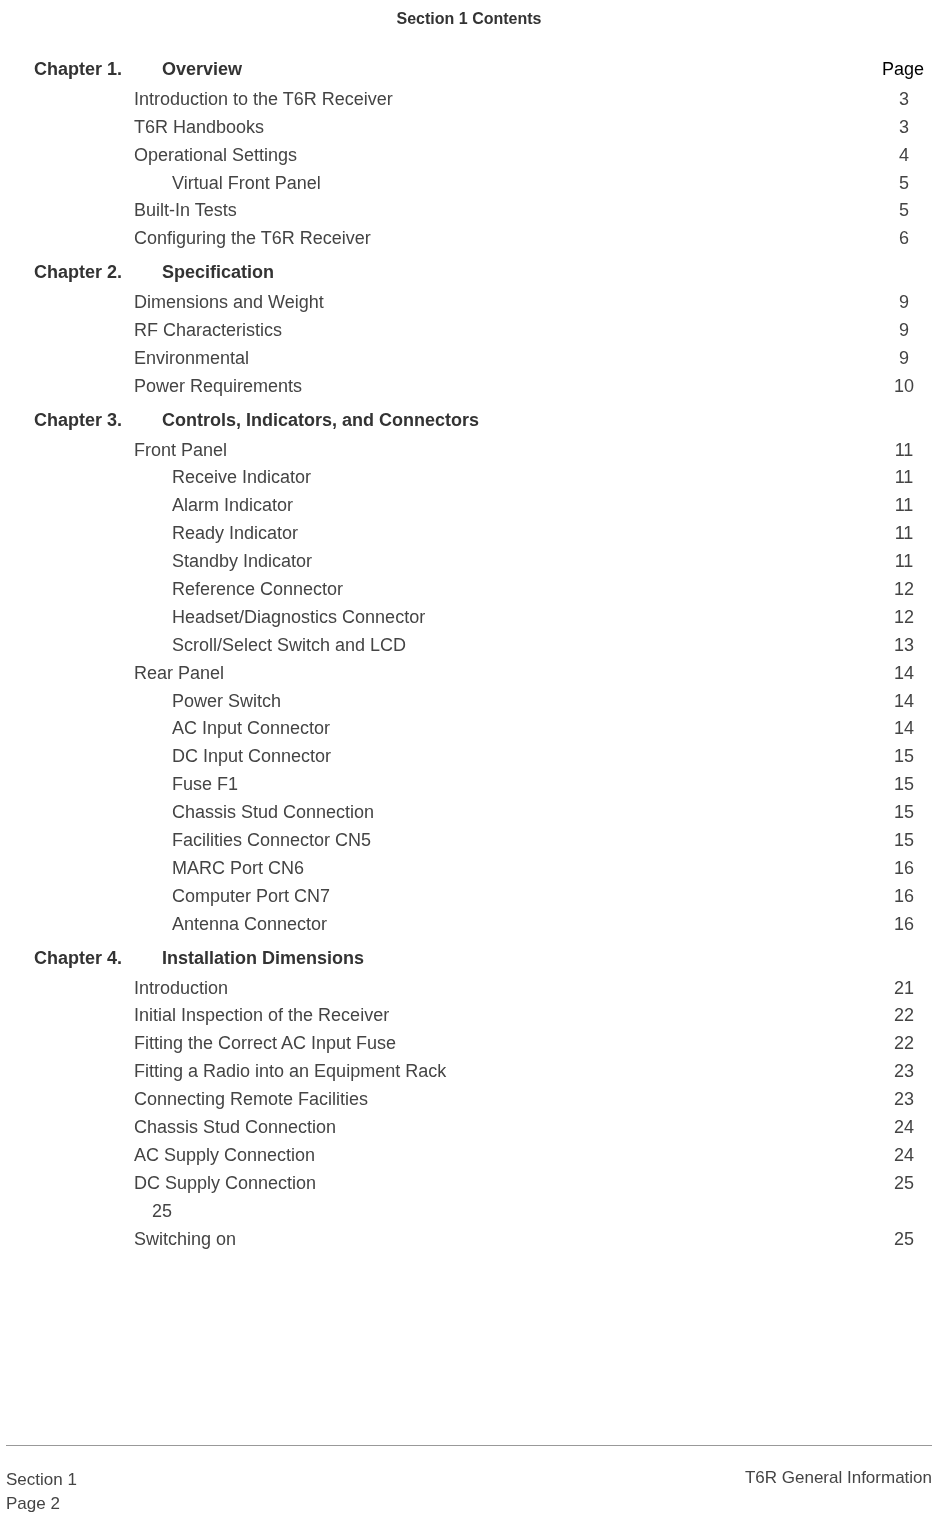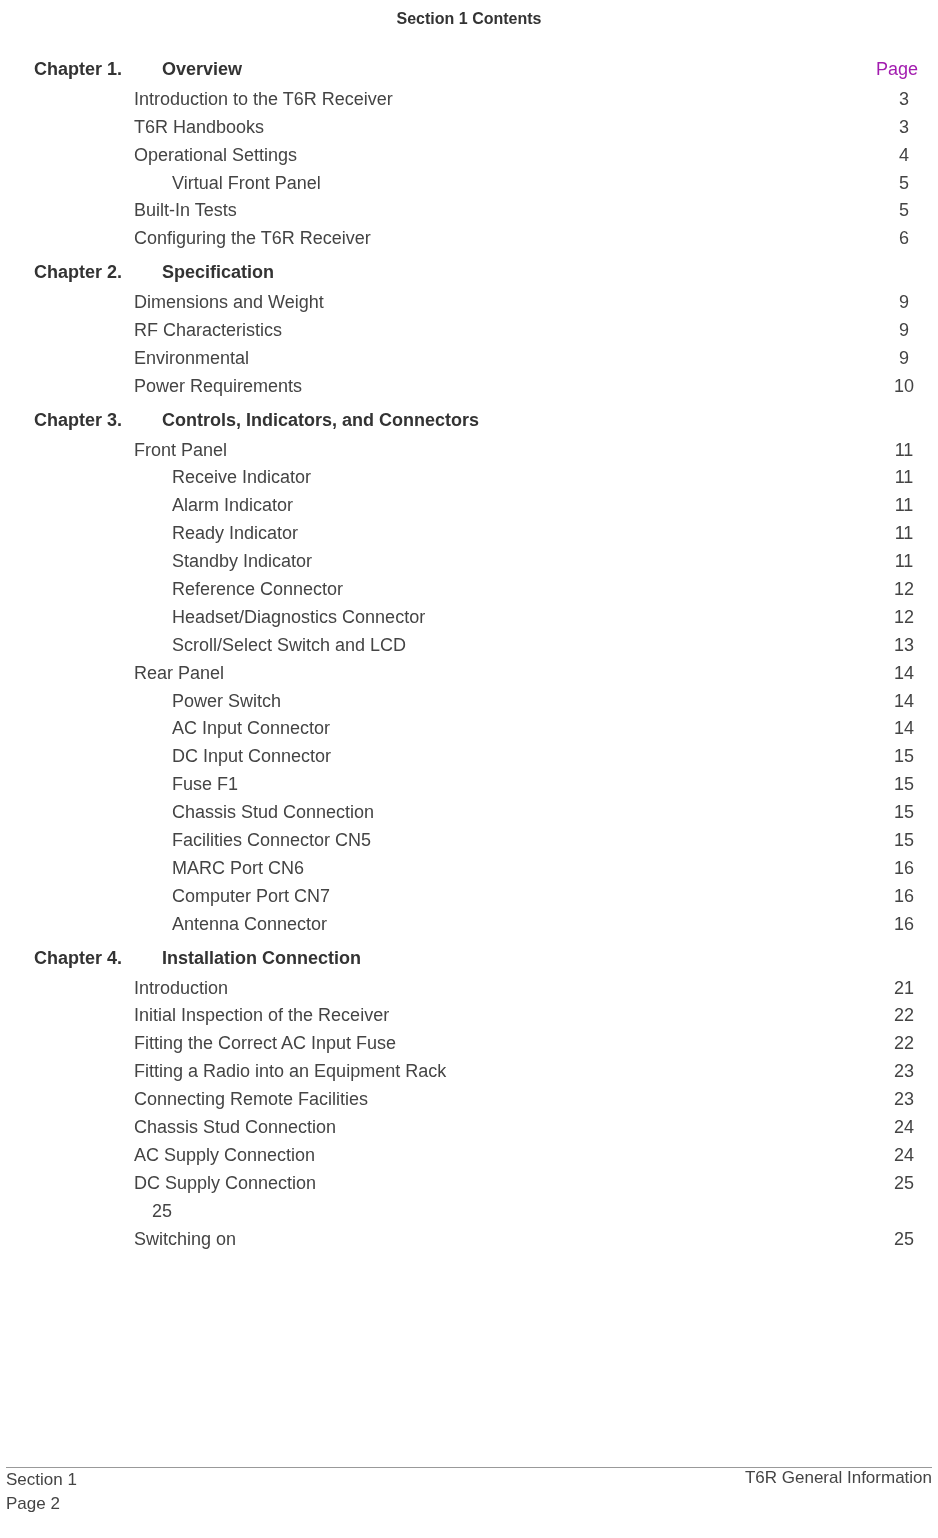--- a/index.html
+++ b/index.html
@@ -40,22 +40,22 @@
       margin-left: 28px;
     }
     .chapter-title {
       font-weight: bold;
       font-size: 18px;
       color: #333;
       flex: 1;
     }
     .page-heading {
       font-size: 18px;
-      color: #a21caf;
-      text-align: left;
+      color: #000000;
+      text-align: right;
       width: 56px;
       padding-right: 8px;
     }
     .entry-row {
       display: flex;
       line-height: 1.55;
     }
     .entry-indent0 {
       padding-left: 128px;
     }
@@ -75,21 +75,21 @@
     }
     .chapter-block {
       margin-bottom: 6px;
     }
     .footer {
       position: absolute;
       bottom: 22px;
       left: 6px;
       right: 6px;
       border-top: 1px solid #999;
-      padding-top: 0;
+      padding-top: 22px;
       display: flex;
       justify-content: space-between;
       font-size: 17px;
       color: #444;
     }
     .footer-left {
       line-height: 1.4;
     }
     .footer-right {
       text-align: center;
@@ -228,21 +228,21 @@
         <div class="entry-page">16</div>
       </div>
       <div class="entry-row entry-indent1">
         <div class="entry-text">Antenna Connector</div>
         <div class="entry-page">16</div>
       </div>
     </div>
     <div class="chapter-block">
       <div class="chapter-row">
         <div class="chapter-label">Chapter 4.</div>
-        <div class="chapter-title">Installation Connection</div>
+        <div class="chapter-title">Installation Dimensions</div>
       </div>
       <div class="entry-row entry-indent0">
         <div class="entry-text">Introduction</div>
         <div class="entry-page">21</div>
       </div>
       <div class="entry-row entry-indent0">
         <div class="entry-text">Initial Inspection of the Receiver</div>
         <div class="entry-page">22</div>
       </div>
       <div class="entry-row entry-indent0">

